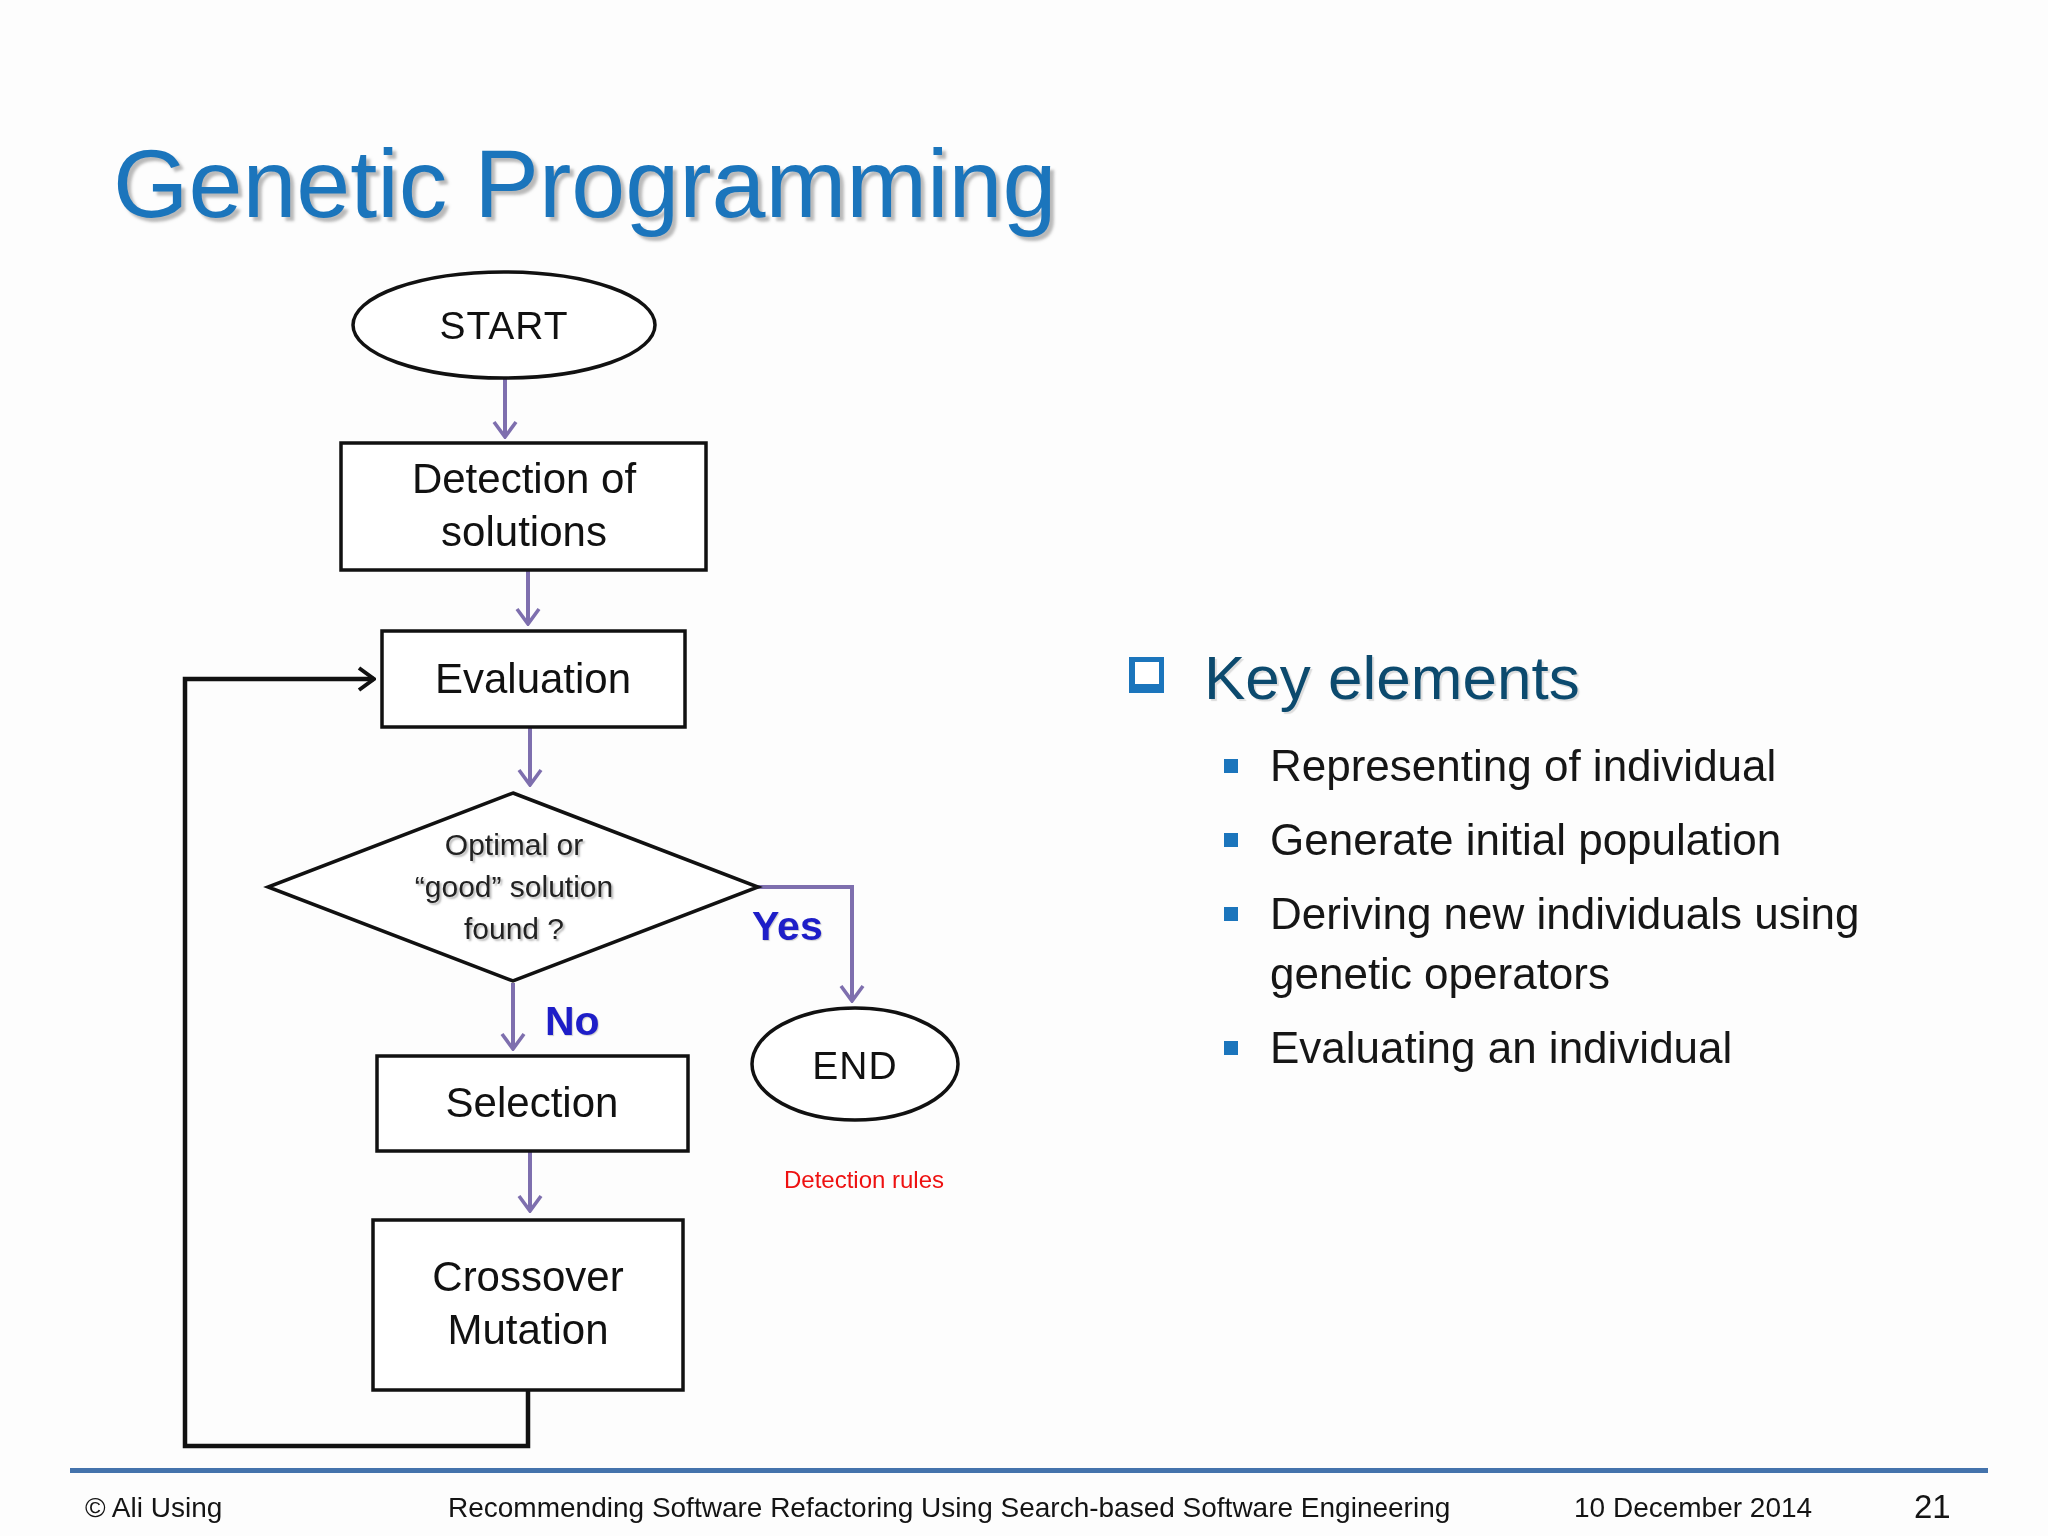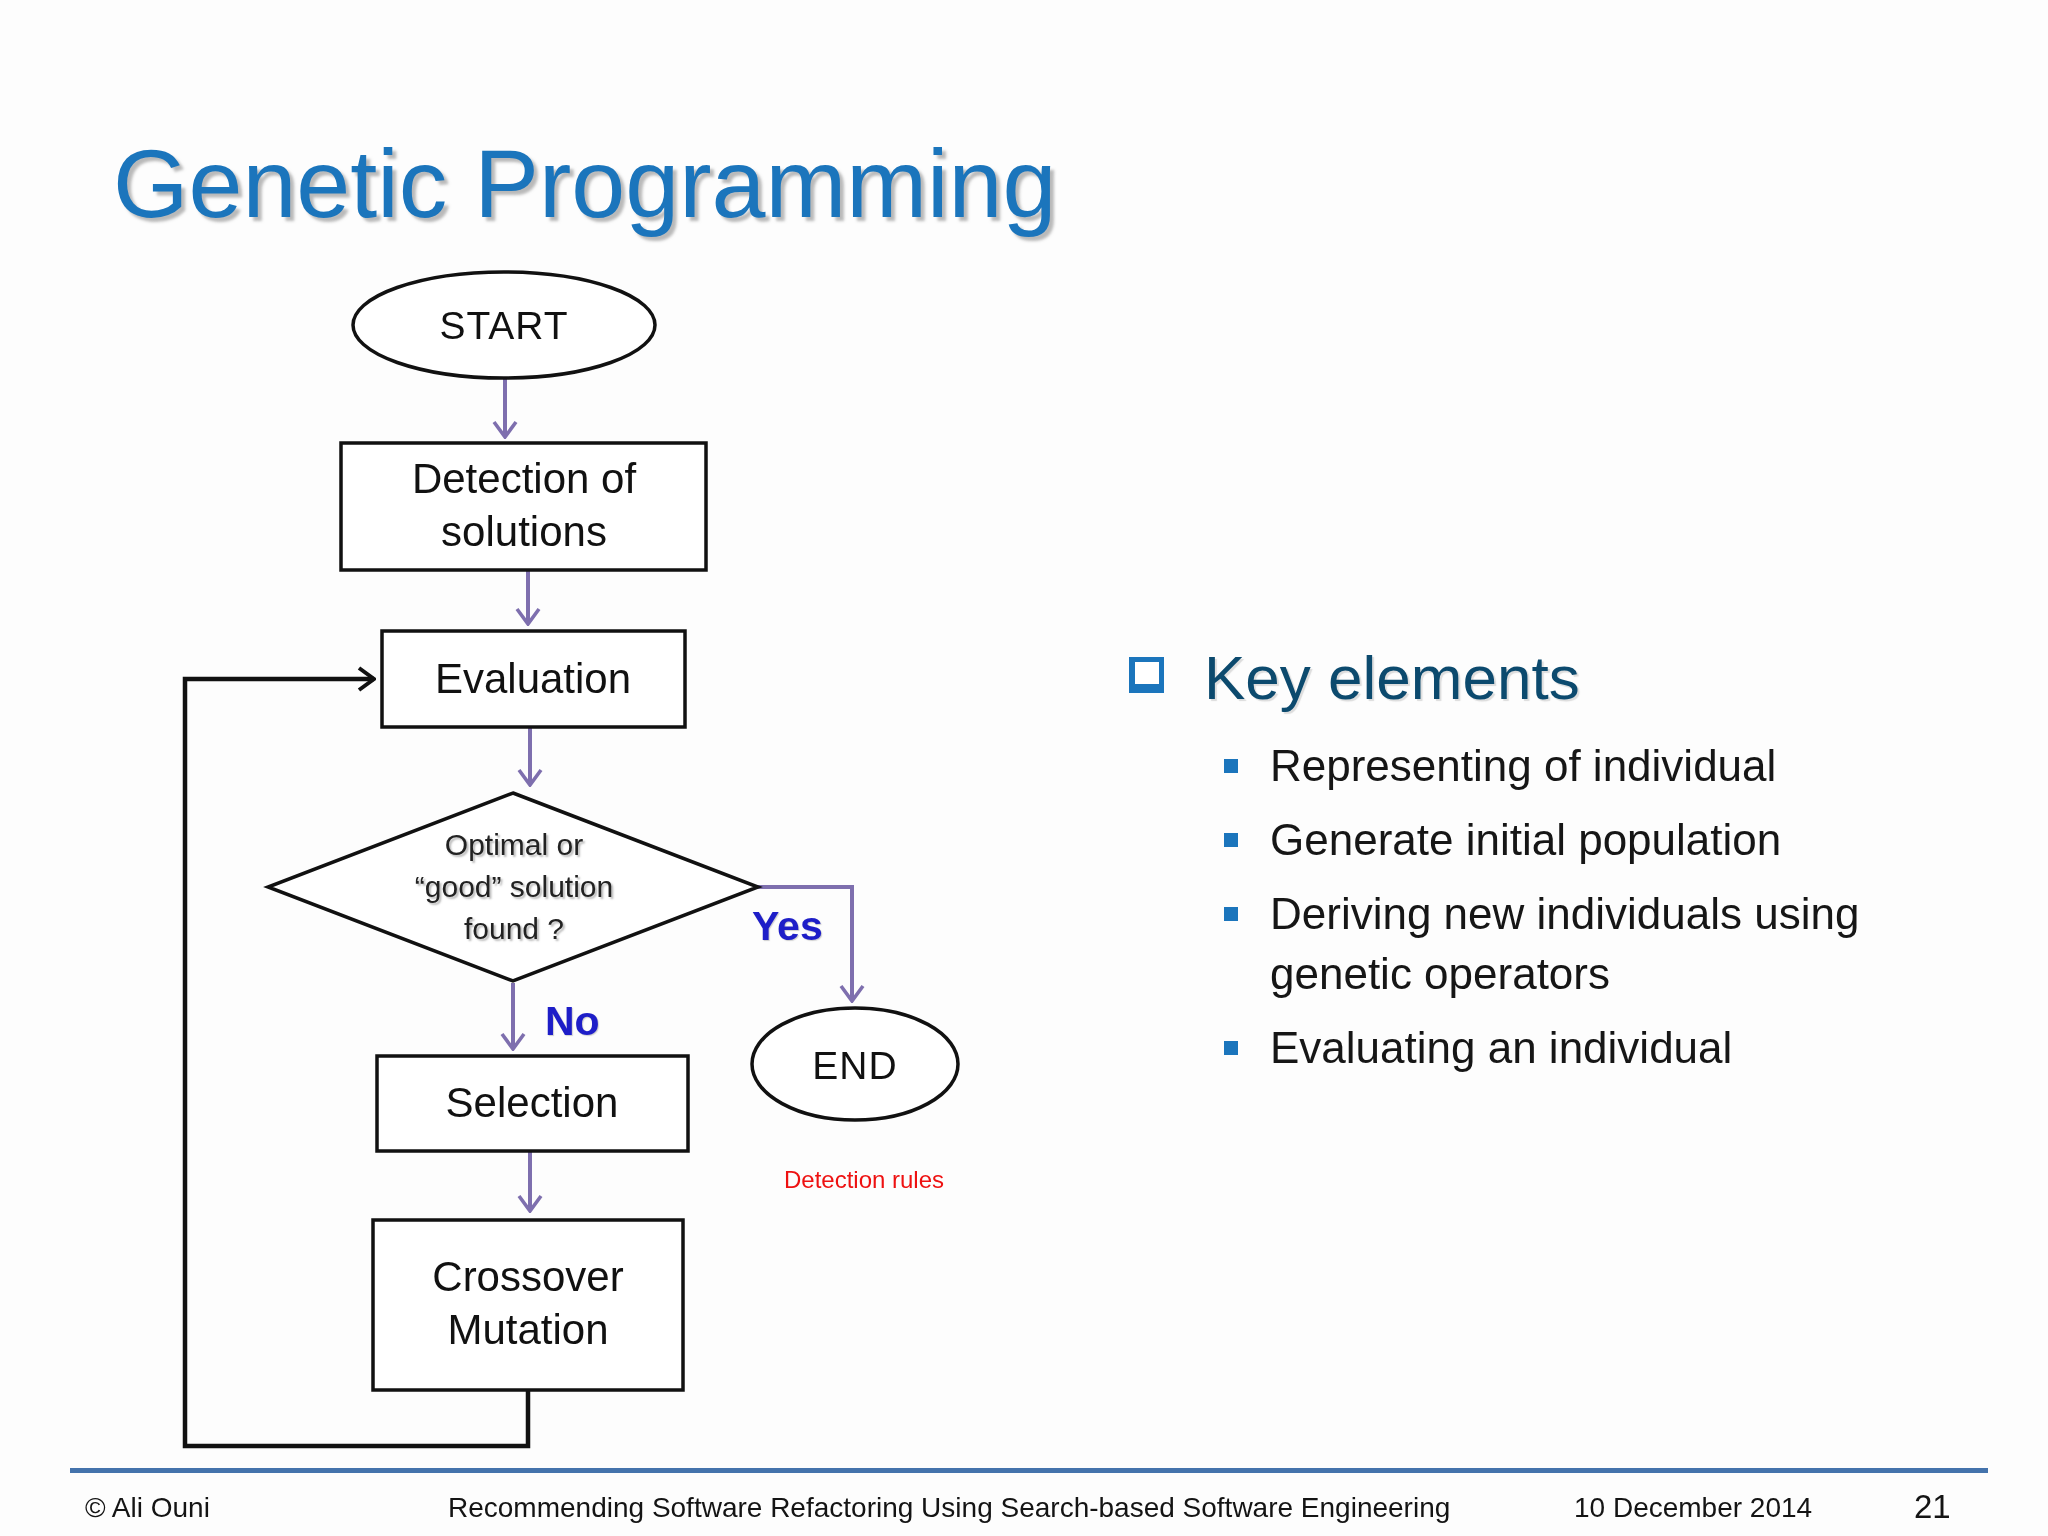--- a/index.html
+++ b/index.html
@@ -108,18 +108,18 @@
       <div class="key-bullet"></div>
       <div class="key-text">Deriving new individuals using genetic operators</div>
     </div>
     <div class="key-item">
       <div class="key-bullet"></div>
       <div class="key-text">Evaluating an individual</div>
     </div>
   </div>
 
   <div id="footer-line" class="abs"></div>
-  <div class="abs footer-text" style="left:85px">© Ali Ouni</div>
+  <div class="abs footer-text" style="left:85px">© Ali Using</div>
   <div class="abs footer-text" style="left:448px">Recommending Software Refactoring Using Search-based Software Engineering</div>
   <div class="abs footer-text" style="left:1574px">10 December 2014</div>
   <div id="footer-page" class="abs">21</div>
 
 </div>
 
 </body></html>

